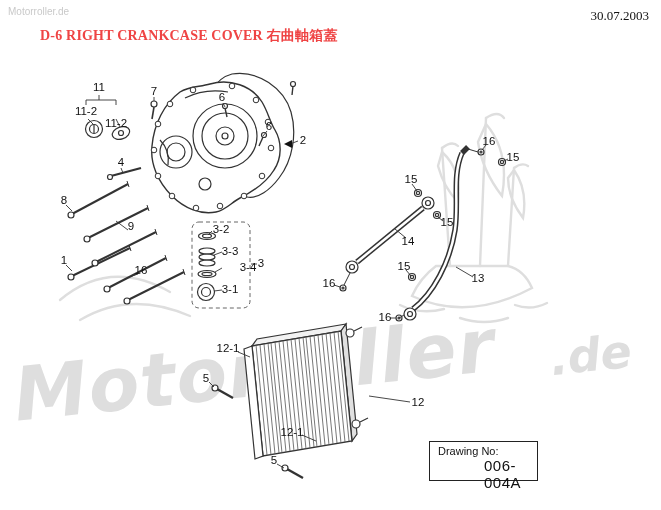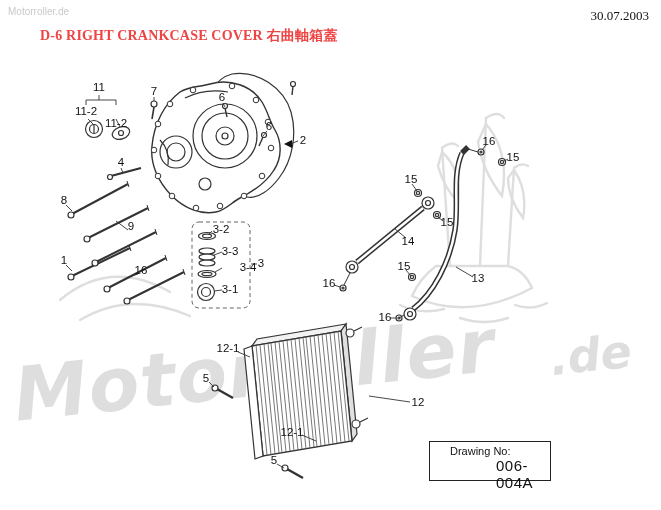--- a/index.html
+++ b/index.html
@@ -8,22 +8,22 @@
   .wm-small{position:absolute;left:8px;top:6px;font-size:10px;color:#c9c9c9;}
   .date{position:absolute;right:12px;top:8px;font:13px "Liberation Serif",serif;color:#111;}
   .title{position:absolute;left:40px;top:27px;margin:0;
          font:bold 14px "Liberation Serif",serif;color:#ef4444;letter-spacing:.2px;}
   .wm-big{position:absolute;left:14px;top:352px;transform:rotate(-6deg);transform-origin:left center;
           font:bold italic 74px "DejaVu Sans",sans-serif;color:#dedede;letter-spacing:1px;white-space:nowrap;}
   .wm-de{position:absolute;left:550px;top:328px;transform:rotate(-6deg);
          font:bold italic 46px "DejaVu Sans",sans-serif;color:#dedede;}
   svg.layer{position:absolute;left:0;top:0;}
   .callout{position:absolute;transform:translate(-50%,-50%);font-size:11.5px;color:#111;line-height:1;}
-  .drawing-box{position:absolute;left:429px;top:441px;width:122px;height:40px;border:1.3px solid #222;
-               box-sizing:border-box;padding:3px 6px 2px 20px;display:flex;flex-direction:column;
+  .drawing-box{position:absolute;left:429px;top:441px;width:109px;height:40px;border:1.3px solid #222;
+               box-sizing:border-box;padding:3px 6px 2px 8px;display:flex;flex-direction:column;
                align-items:center;justify-content:space-between;background:transparent;}
   .db-label{font-size:11px;color:#111;align-self:flex-start;}
   .db-num{font-size:15px;color:#111;letter-spacing:.5px;margin-left:46px;}
 </style>
 </head>
 <body>
 
 <div class="page">
 
   <span class="wm-small">Motorroller.de</span>

